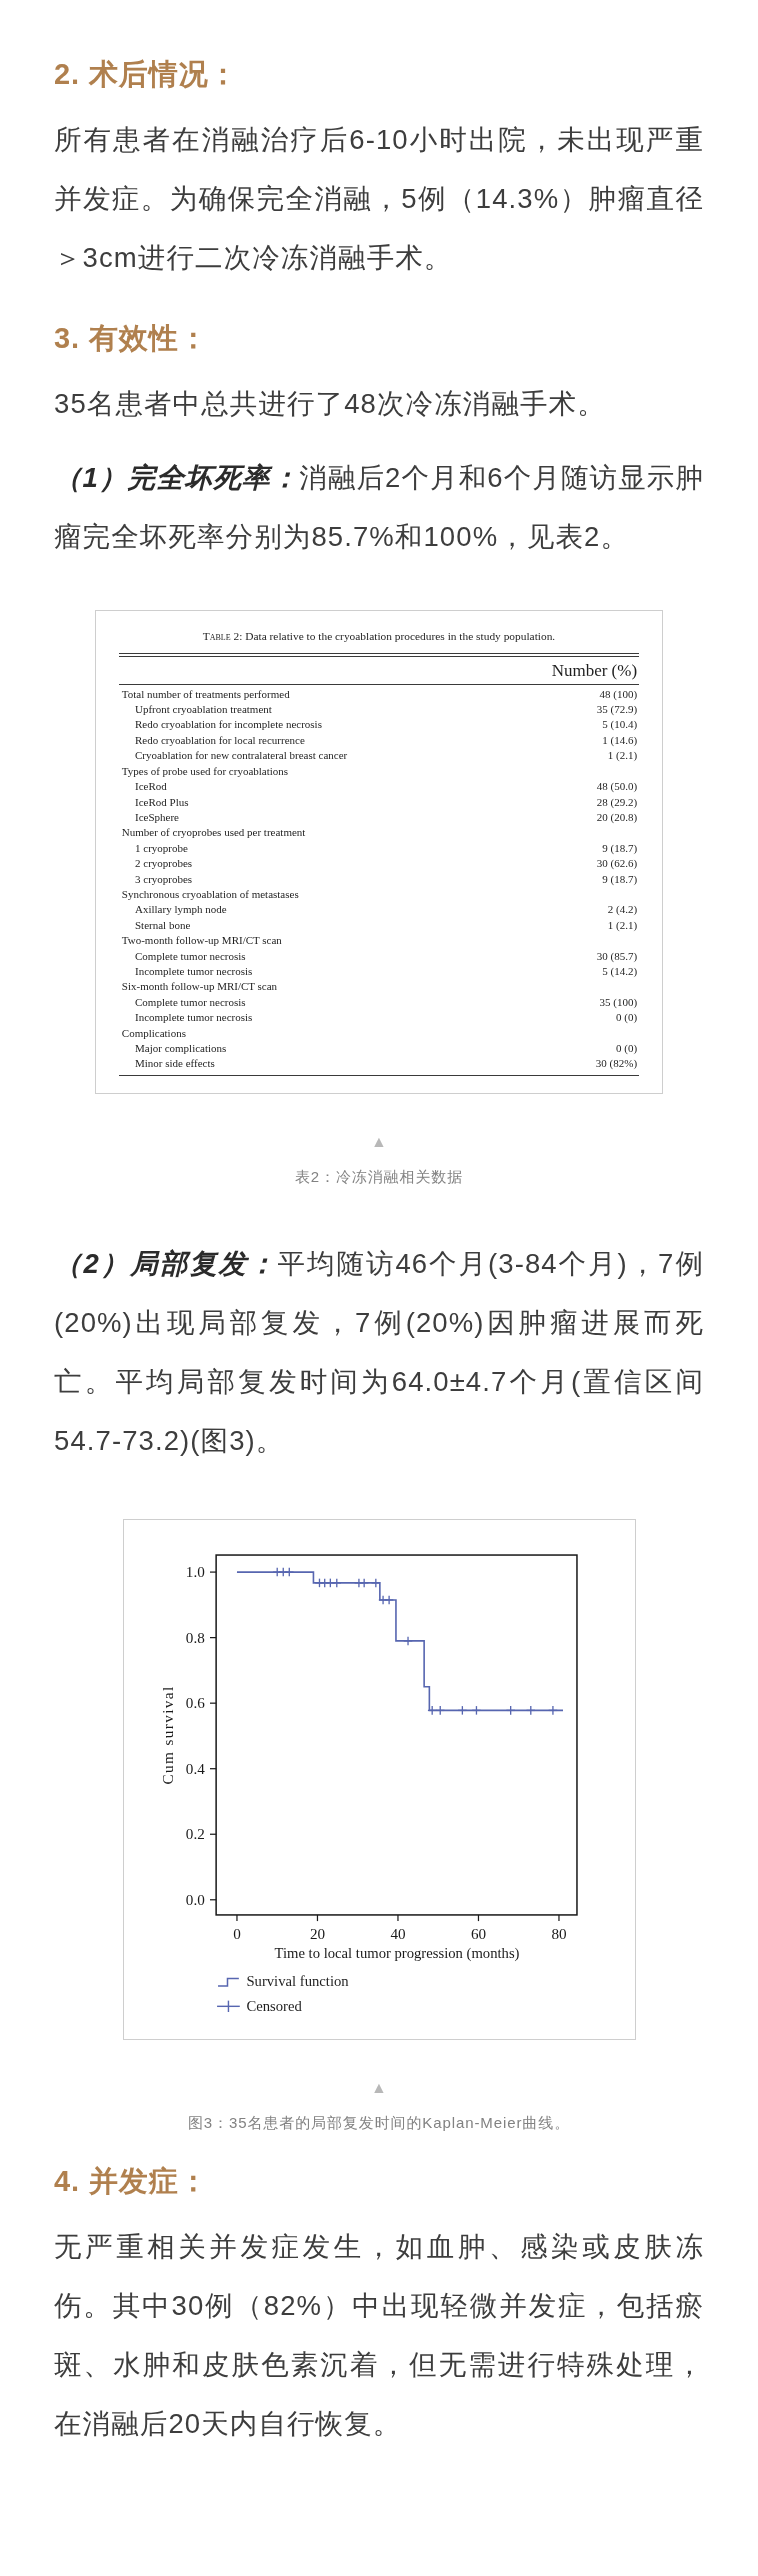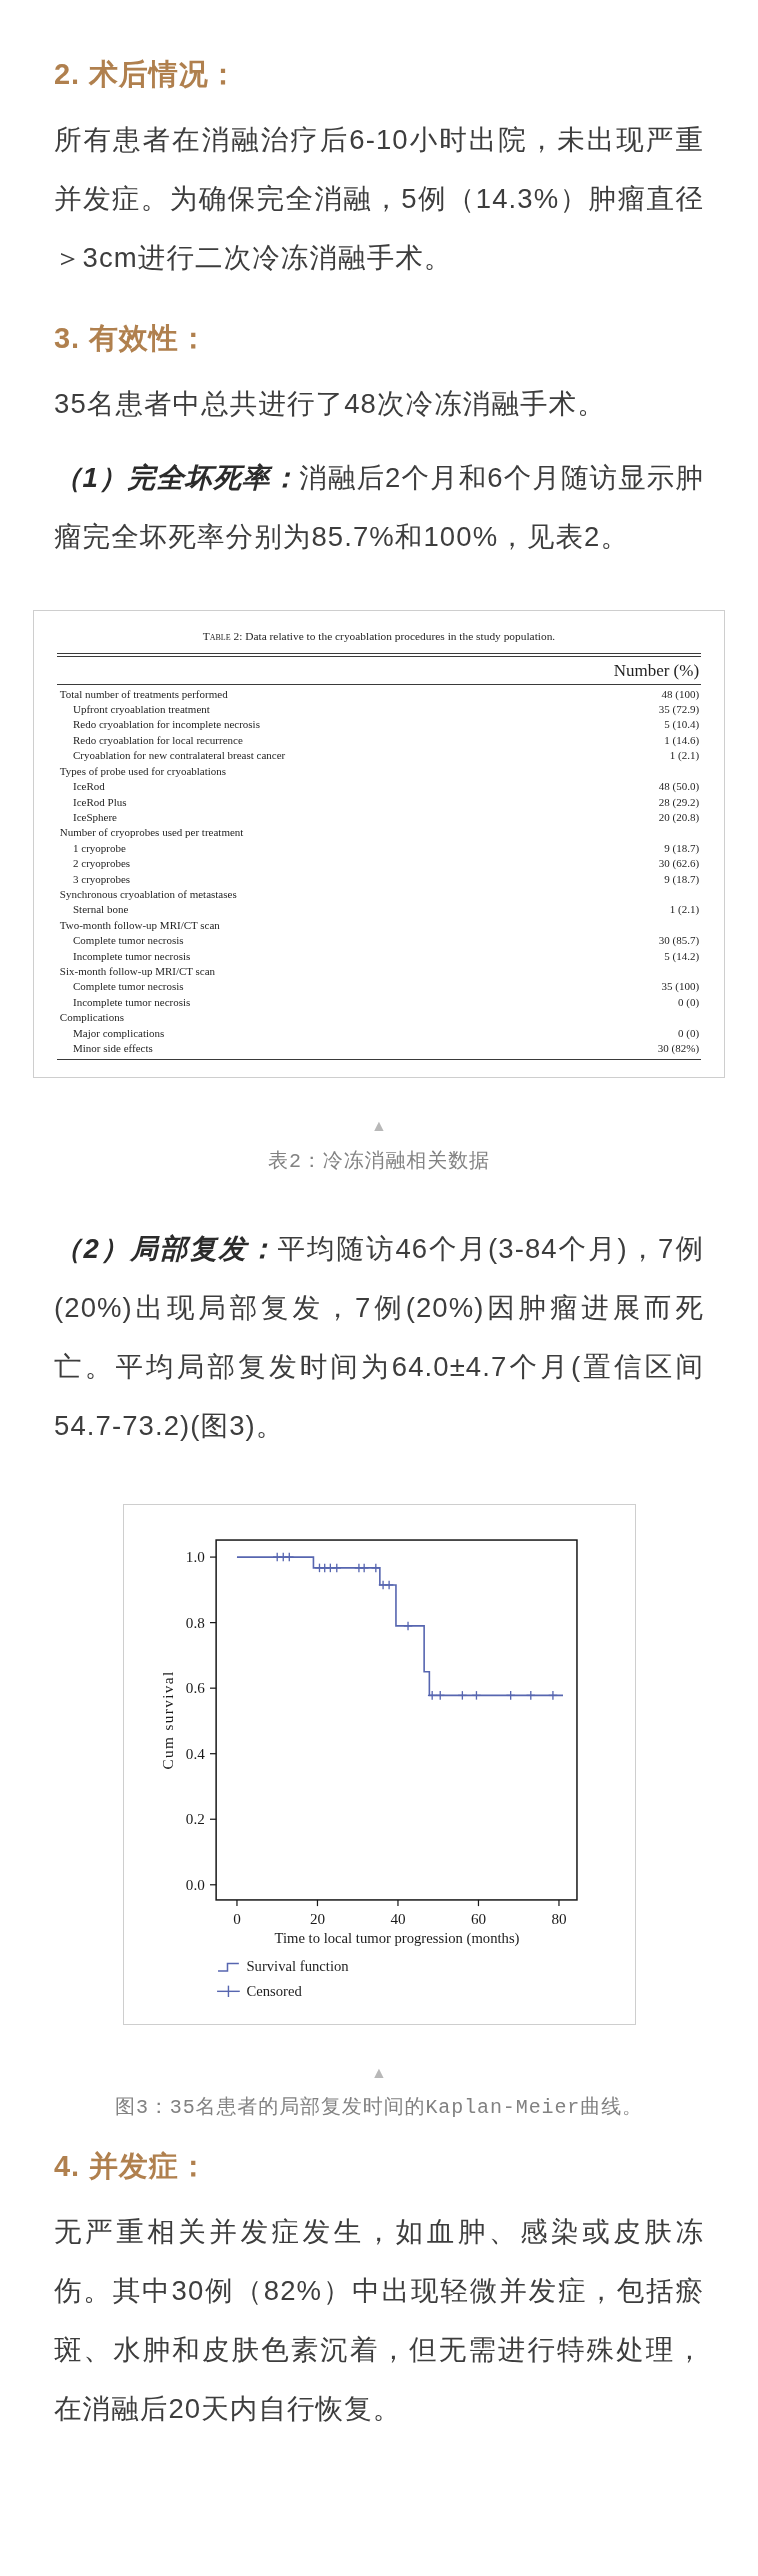--- a/index.html
+++ b/index.html
@@ -18,21 +18,21 @@
   }
   p.body {
     font-size:27.5px; line-height:59px; letter-spacing:1.1px;
     text-align:justify; text-align-last:left;
     margin:15px 54px 0; color:#3d3d3d;
   }
   p.body .lead { font-weight:700; color:#2b2b2b;font-style:italic; }
 
   
   .figure-box { background:#fff; border:0.9px solid #cecece; }
-  .table-box { width:692px; margin:44px auto 0; padding:19px 23px 17px; }
+  .table-box { width:568px; margin:44px auto 0; padding:19px 23px 17px; }
   .chart-box { width:513px; height:521px; margin:49px auto 0; position:relative; }
 
   
   .tbl-title {
     font-family:"Liberation Serif", serif; font-size:11.4px; color:#1f1f1f;
     text-align:center; margin-bottom:11.4px;
   }
   .tbl-title .sc { font-variant:small-caps; }
   .rule { border-top:0.9px solid #3a3a3a; }
   .rule.double { border-top:1.5px solid #3a3a3a; border-bottom:0.9px solid #3a3a3a; height:3.8px; }
@@ -50,22 +50,22 @@
   .tbl-row .lbl { padding-left:2.8px; white-space:nowrap; }
   .tbl-row.indent .lbl { padding-left:16px; }
   .tbl-row .val { padding-right:1.9px; white-space:nowrap; }
 
   
   .sep {
     text-align:center; color:#b8b8b8; font-size:16px;
     margin:38px 0 11.4px; line-height:19px;
   }
   .fig-caption {
-    text-align:center; color:#828282; font-size:20px;
-    letter-spacing:0.9px; line-height:30px;font-family:Liberation Mono, monospace;
+    text-align:center; color:#828282; font-size:15px;
+    letter-spacing:0.9px; line-height:30px;
   }
 
   
   .tick  { font-family:"Liberation Serif", serif; font-size:16px; fill:#1a1a1a; }
   .axis-label { font-family:"Liberation Serif", serif; font-size:15.5px; fill:#1a1a1a; }
   .ylab { font-family:"Liberation Serif", serif; font-size:16px; letter-spacing:1.5px; fill:#1a1a1a; }
   .legend-text { font-family:"Liberation Serif", serif; font-size:15.5px; fill:#1f1f1f; }
 </style>
 </head>
 <body>
@@ -139,20 +139,24 @@
           <span class="lbl">2 cryoprobes</span>
           <span class="val">30 (62.6)</span>
         </div>
         <div class="tbl-row indent">
           <span class="lbl">3 cryoprobes</span>
           <span class="val">9 (18.7)</span>
         </div>
         <div class="tbl-row">
           <span class="lbl">Synchronous cryoablation of metastases</span>
           <span class="val"></span>
+        </div>
+        <div class="tbl-row indent">
+          <span class="lbl">Axillary lymph node</span>
+          <span class="val">2 (4.2)</span>
         </div>
         <div class="tbl-row indent">
           <span class="lbl">Sternal bone</span>
           <span class="val">1 (2.1)</span>
         </div>
         <div class="tbl-row">
           <span class="lbl">Two-month follow-up MRI/CT scan</span>
           <span class="val"></span>
         </div>
         <div class="tbl-row indent">

